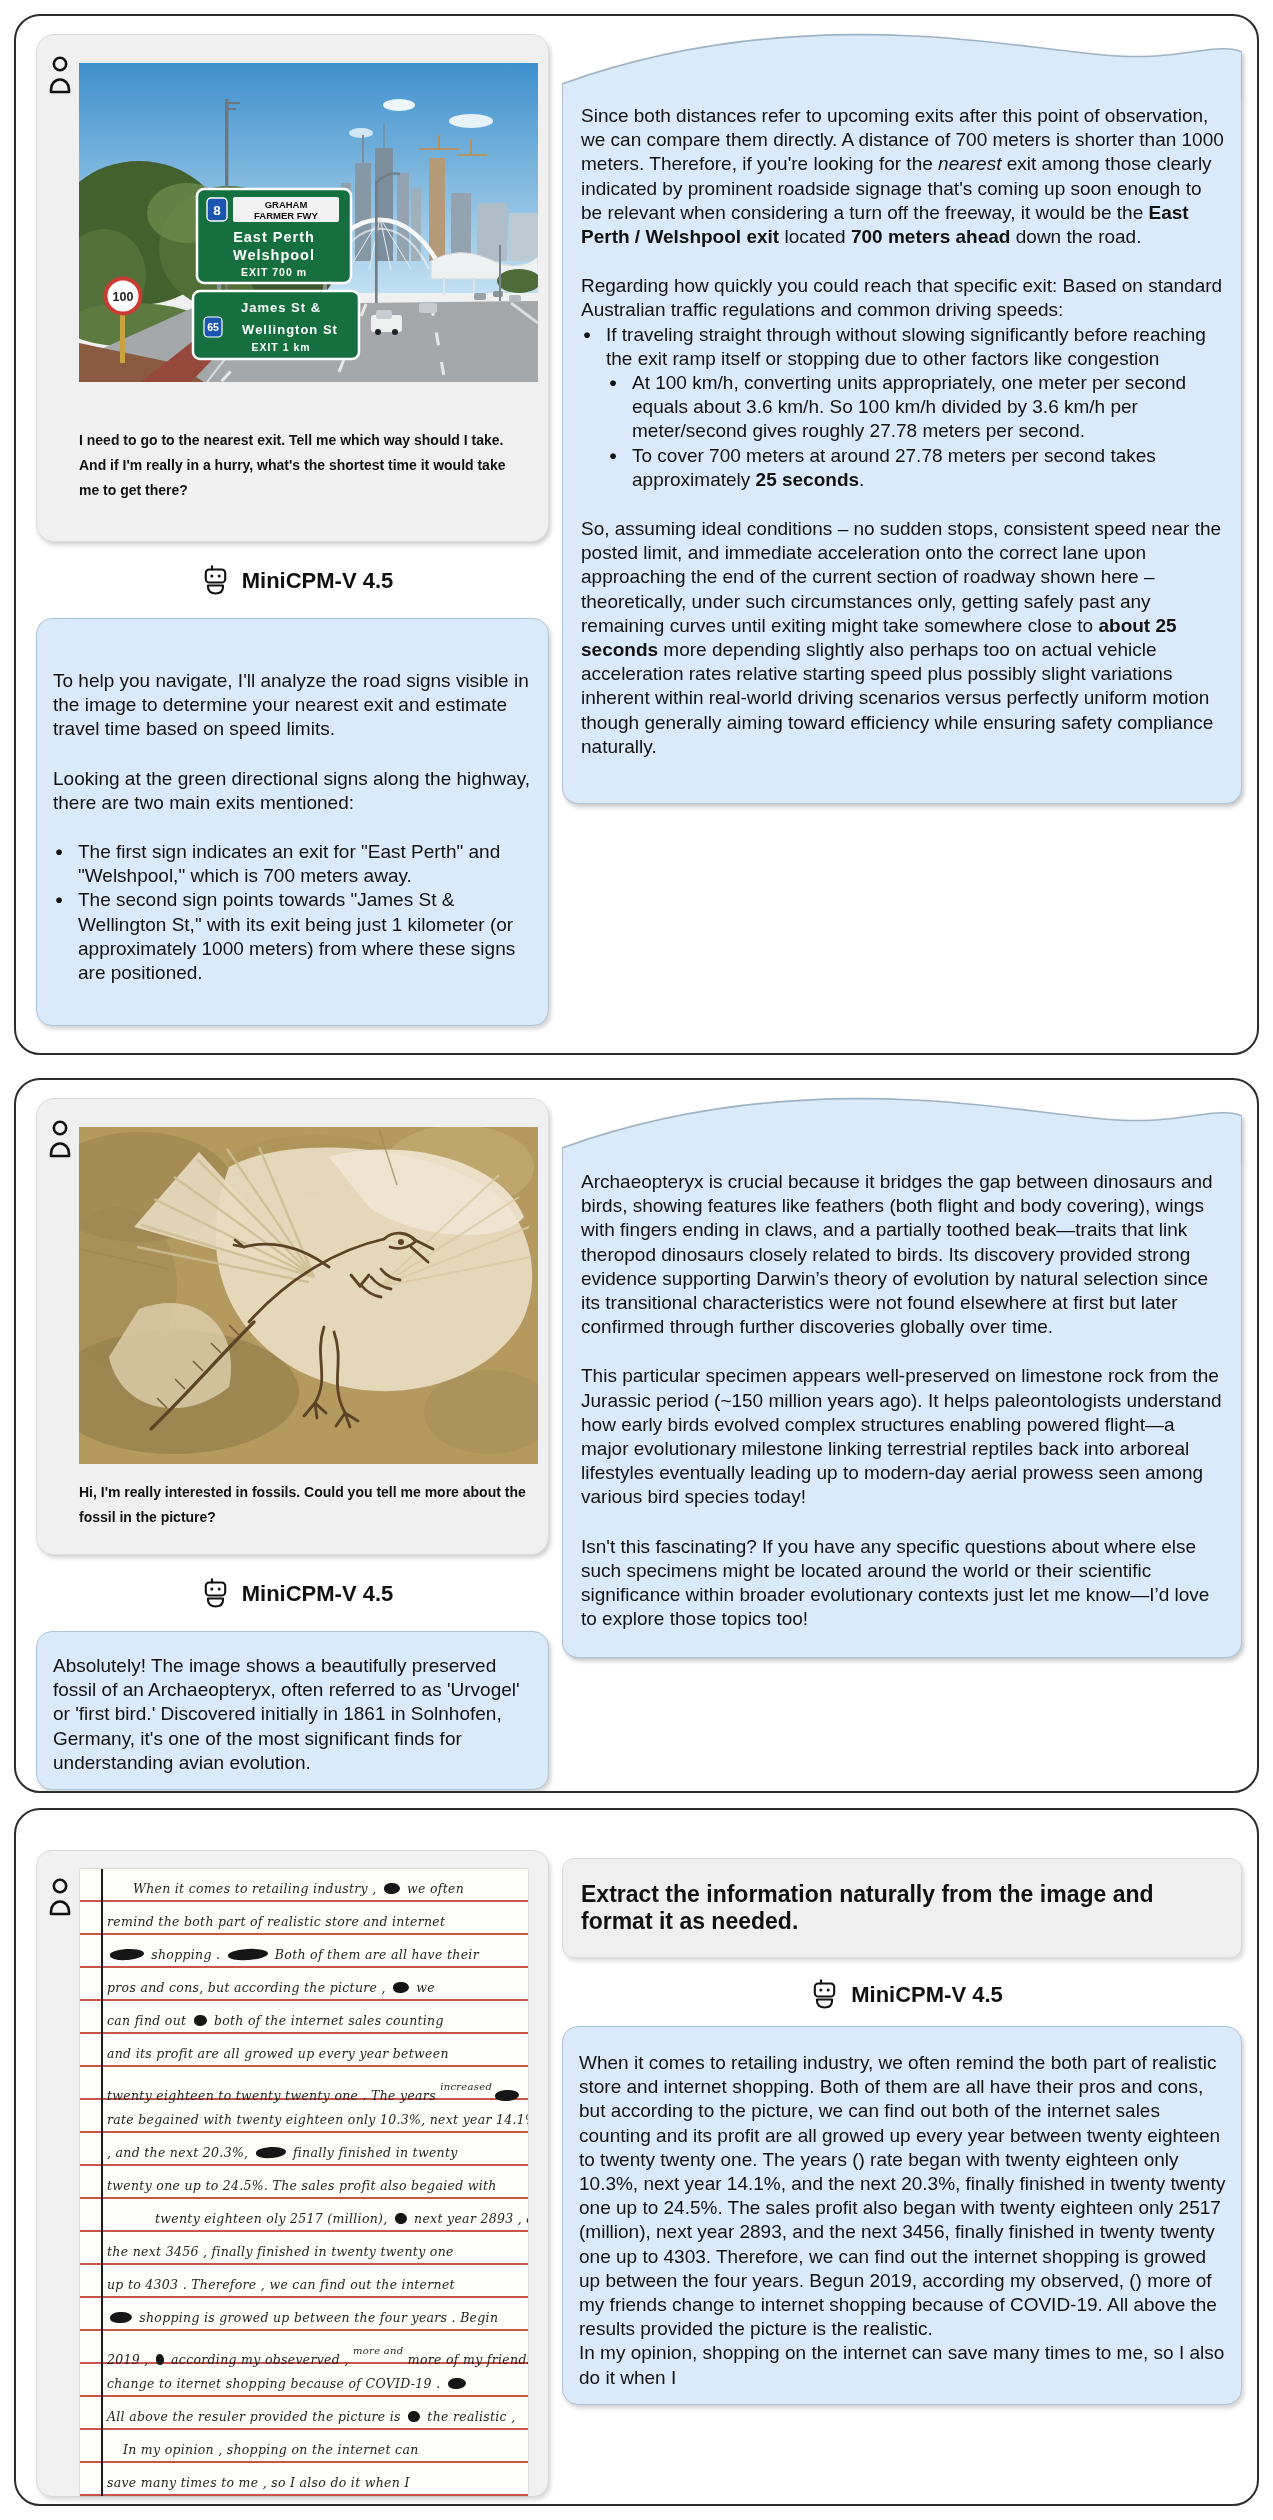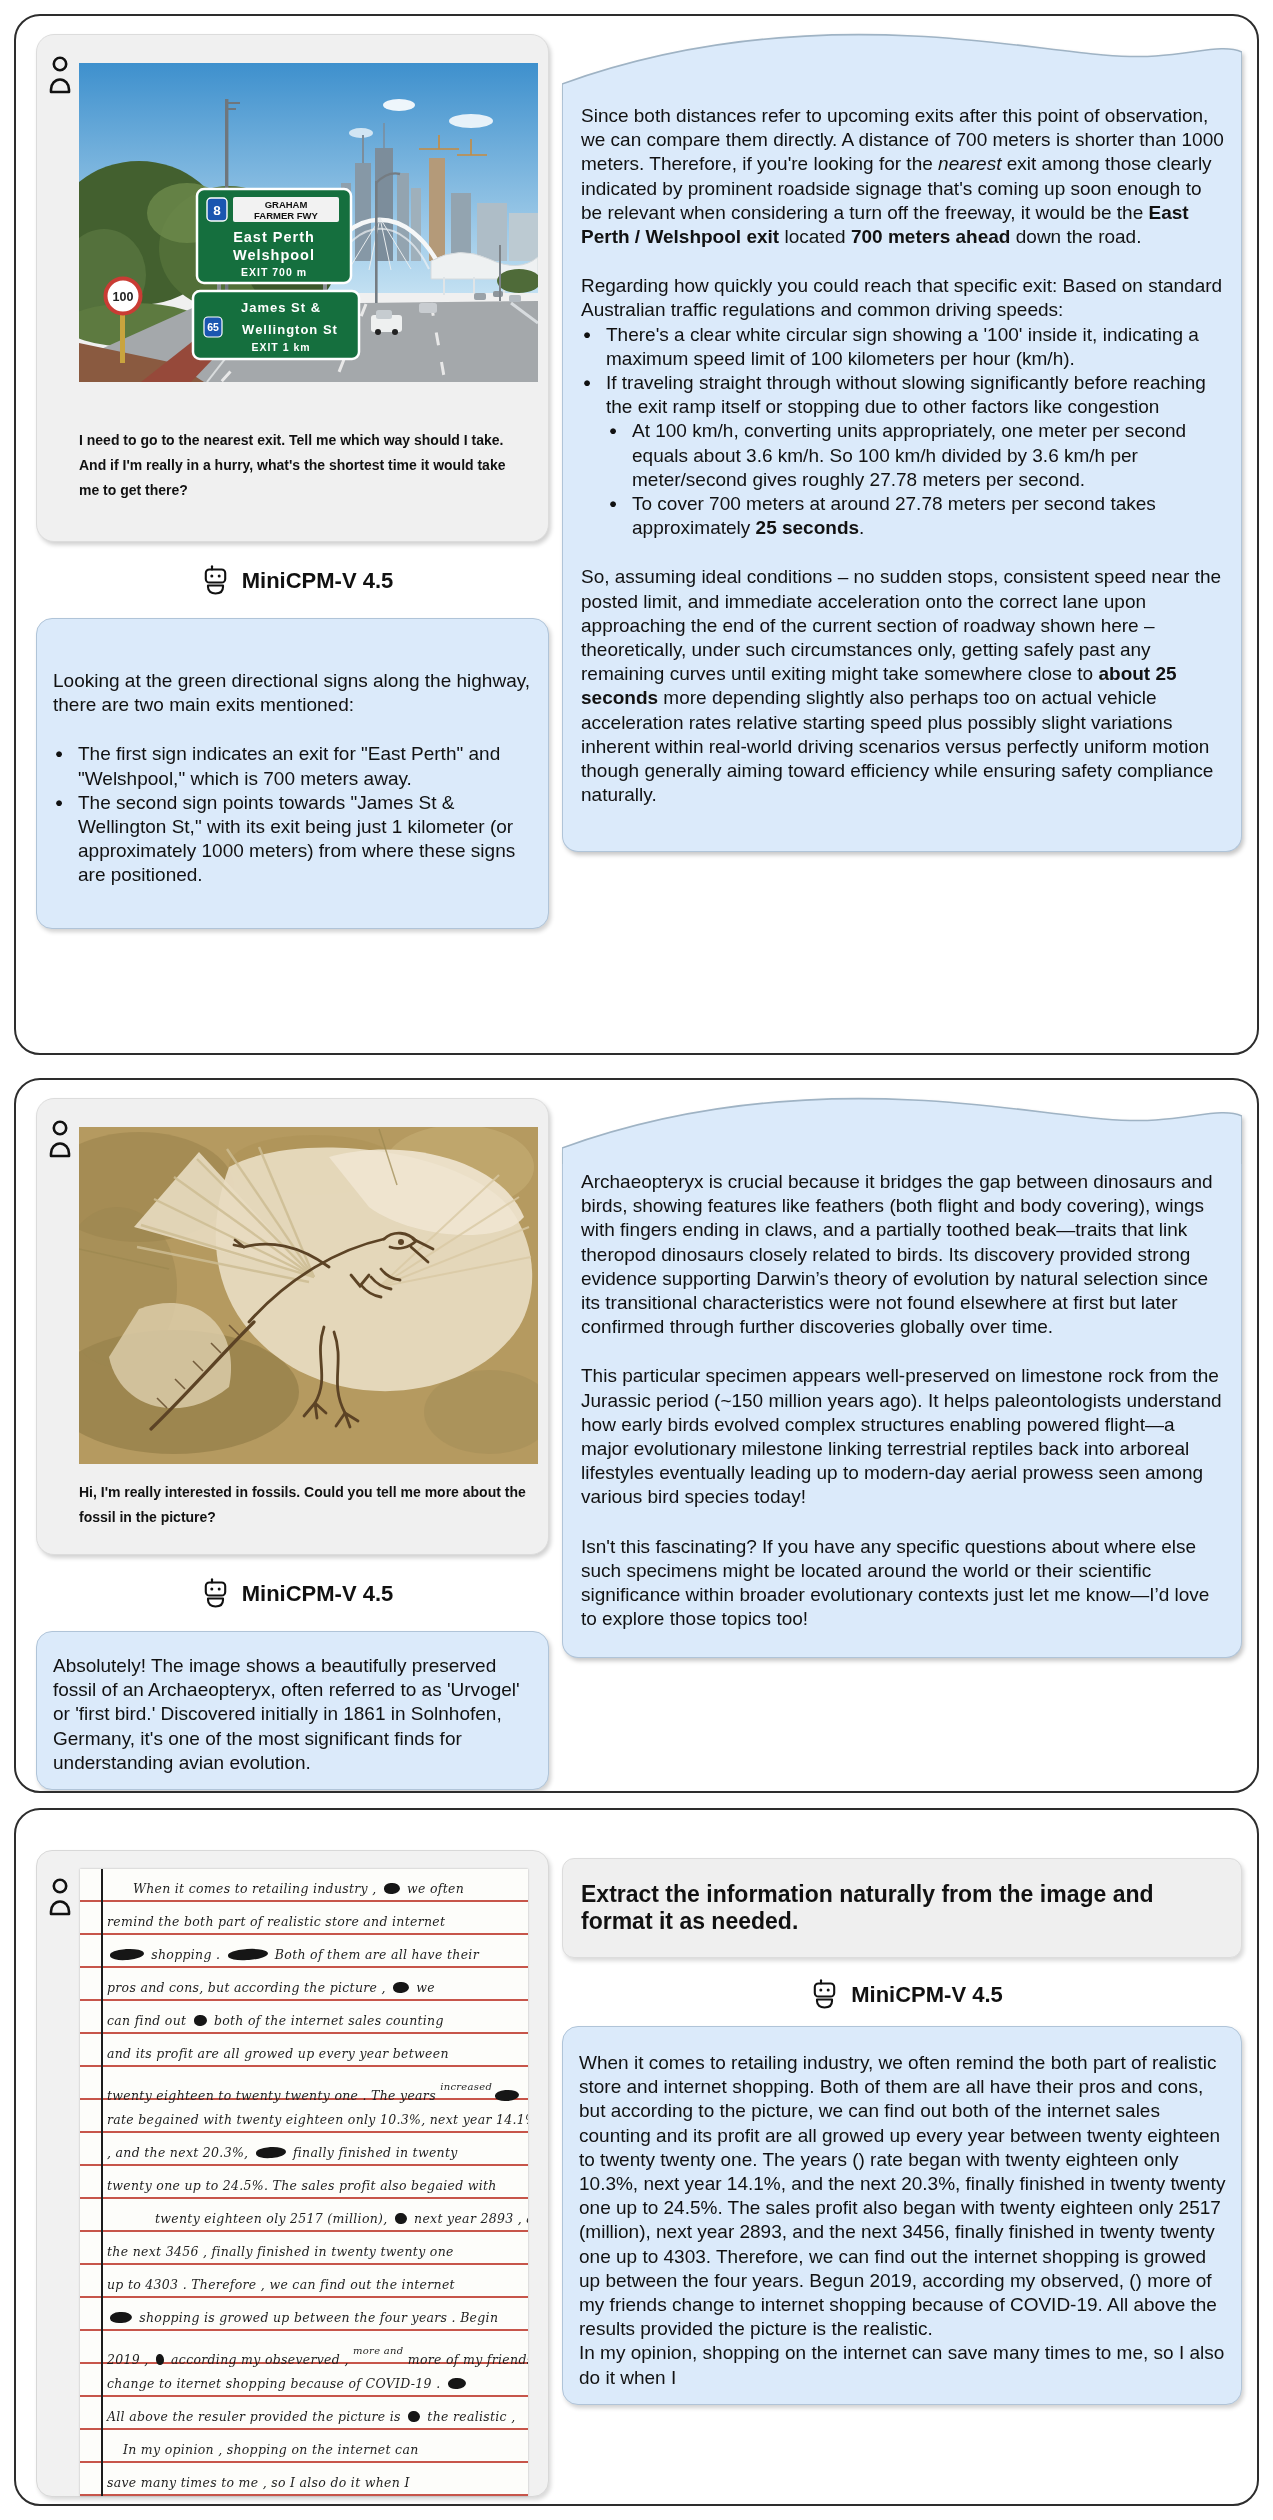--- a/index.html
+++ b/index.html
@@ -189,38 +189,38 @@
               <rect x="3.8" y="5.5" width="19.4" height="13" rx="3.6"></rect>
               <path d="M6 21.5 h15 v1.5 c0 4.5 -3.3 6.5 -7.5 6.5 s-7.5 -2 -7.5 -6.5 Z"></path>
             </g>
             <circle cx="9.8" cy="12" r="1.5" fill="#111"></circle>
             <circle cx="17.2" cy="12" r="1.5" fill="#111"></circle>
           </svg>
       </span>
       <span class="bot-label">MiniCPM-V 4.5</span>
     </div>
     <div class="bubble" style="margin-top:20px;padding:50px 14px 40px 16px;">
+        <p class="para"><span>To help you navigate, I'll analyze the road signs visible in the image to determine your nearest exit and estimate travel time based on speed limits.</span></p>
         <p class="para"><span>Looking at the green directional signs along the highway, there are two main exits mentioned:</span></p>
         <ul class="blist">
           <li><span>The first sign indicates an exit for "East Perth" and "Welshpool," which is 700 meters away.</span></li>
           <li><span> The second sign points towards "James St &amp; Wellington St," with its exit being just 1 kilometer (or approximately 1000 meters) from where these signs are positioned.</span></li>
         </ul>
       </div>
   </div>
   <div class="col-right">
     <div class="wave-bubble" style="margin-top:12px;">
       <svg class="wave-top" viewBox="0 0 678 72" preserveAspectRatio="none">
         <path d="M0 72 V56 C110 16 230 2 350 8 C460 13 530 32 592 28 C634 25 660 16 678 24 V72 Z" fill="#dbeafa"></path>
         <path d="M0 72 V56 C110 16 230 2 350 8 C460 13 530 32 592 28 C634 25 660 16 678 24 V72" fill="none" stroke="#9fb3c4" stroke-width="1.6"></path>
       </svg>
       <div class="wave-body" style="padding:6px 16px 44px 18px;">
           <p class="para"><span>Since both distances refer to upcoming exits after this point of observation, we can compare them directly. A distance of 700 meters is shorter than 1000 meters. Therefore, if you're looking for the </span><span class="i">nearest</span><span> exit among those clearly indicated by prominent roadside signage that's coming up soon enough to be relevant when considering a turn off the freeway, it would be the </span><span class="b">East Perth / Welshpool exit</span><span> located </span><span class="b">700 meters ahead</span><span> down the road.</span></p>
           <p class="para tight"><span>Regarding how quickly you could reach that specific exit: Based on standard Australian traffic regulations and common driving speeds:</span></p>
           <ul class="blist">
-            <li><span>There's a clear white circular sign showing a '100' inside it, indicating a maximum speed limit of 100 kilometers per hour (km/h).</span></li>
             <li><span>If traveling straight through without slowing significantly before reaching the exit ramp itself or stopping due to other factors like congestion</span><ul class="blist">
                 <li><span>At 100 km/h, converting units appropriately, one meter per second equals about 3.6 km/h. So 100 km/h divided by 3.6 km/h per meter/second gives roughly 27.78 meters per second.</span></li>
                 <li><span>To cover 700 meters at around 27.78 meters per second takes approximately </span><span class="b">25 seconds</span><span>.</span></li>
               </ul></li>
           </ul>
           <p class="para"><span>So, assuming ideal conditions – no sudden stops, consistent speed near the posted limit, and immediate acceleration onto the correct lane upon approaching the end of the current section of roadway shown here – theoretically, under such circumstances only, getting safely past any remaining curves until exiting might take somewhere close to </span><span class="b">about 25 seconds</span><span> more depending slightly also perhaps too on actual vehicle acceleration rates relative starting speed plus possibly slight variations inherent within real-world driving scenarios versus perfectly uniform motion though generally aiming toward efficiency while ensuring safety compliance naturally.</span></p>
         </div>
     </div>
   </div>
 </div>

